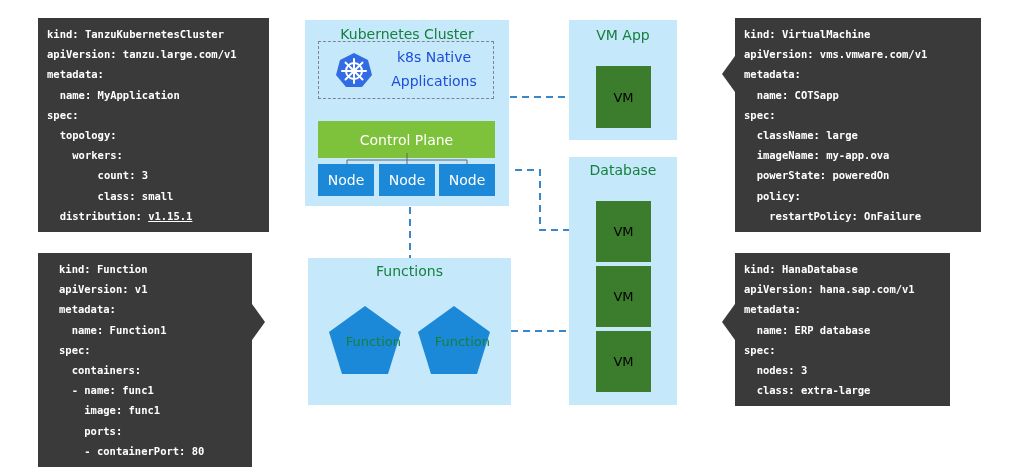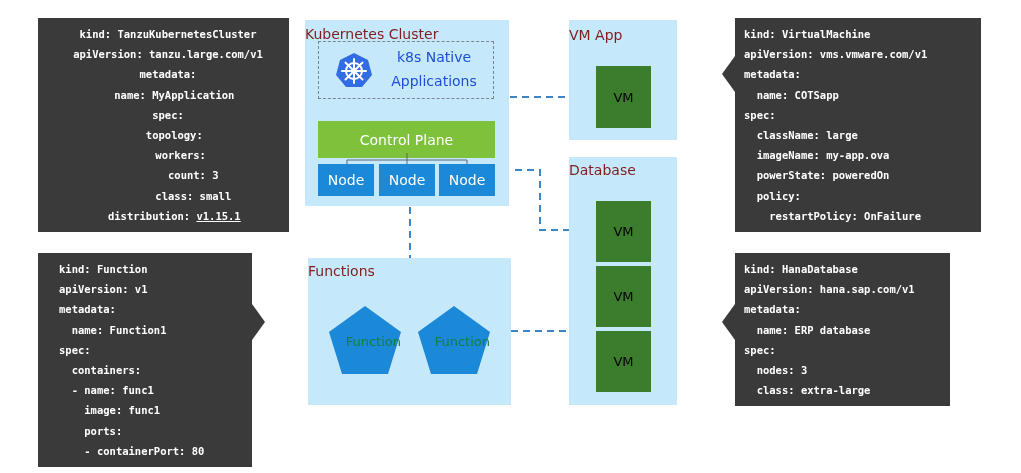--- a/index.html
+++ b/index.html
@@ -8,38 +8,38 @@
   .panel { position: absolute; background: #3a3a3a; color: #ffffff;
            font-family: "DejaVu Sans Mono", monospace; font-size: 10.5px; font-weight: bold;
            box-sizing: border-box; padding: 6px 0 0 9px; }
   .panel .line { height: 20.2px; line-height: 20.2px; white-space: pre; }
   .panel .u { text-decoration: underline; }
   .arrow-right { position: absolute; width: 0; height: 0; border-top: 18px solid transparent;
                  border-bottom: 18px solid transparent; border-left: 13px solid #3a3a3a; }
   .arrow-left { position: absolute; width: 0; height: 0; border-top: 18px solid transparent;
                 border-bottom: 18px solid transparent; border-right: 13px solid #3a3a3a; }
   .zone { position: absolute; background: #c6e8fb; }
-  .zone-title { position: absolute; left: 0; right: 0; text-align: left; color: #7f1d1d;
+  .zone-title { position: absolute; left: 0; right: 0; text-align: center; color: #15803d;
                 font-size: 14px; font-family: "DejaVu Sans", sans-serif; }
   .vm { position: absolute; background: #3b7c2d; color: #000000; font-size: 13px;
         display: flex; align-items: center; justify-content: center; }
   .node { position: absolute; background: #1b88d8; color: #ffffff; font-size: 14px;
           display: flex; align-items: center; justify-content: center; }
   .cp { position: absolute; background: #7ec13b; color: #ffffff; font-size: 14px;
         display: flex; align-items: center; justify-content: center; }
   .native { position: absolute; border: 1.5px dashed #7a8590; box-sizing: border-box; }
   .native-text { position: absolute; color: #1d4ed8; font-size: 14px; text-align: center; line-height: 24px; }
   .pent { position: absolute; }
   .pent-label { position: absolute; color: #15803d; font-size: 13px; text-align: right; }
   svg.connectors { position: absolute; left: 0; top: 0; }
 </style>
 </head>
 <body>
 
-<div class="panel" style="left:38px; top:18px; width:251px; height:214px;text-align:center;">
+<div class="panel" style="left:38px; top:18px; width:231px; height:214px;">
   <div class="line">kind: TanzuKubernetesCluster</div>
   <div class="line">apiVersion: tanzu.large.com/v1</div>
   <div class="line">metadata:</div>
   <div class="line">  name: MyApplication</div>
   <div class="line">spec:</div>
   <div class="line">  topology:</div>
   <div class="line">    workers:</div>
   <div class="line">        count: 3</div>
   <div class="line">        class: small</div>
   <div class="line"><span>  distribution: </span><span class="u">v1.15.1</span></div>

